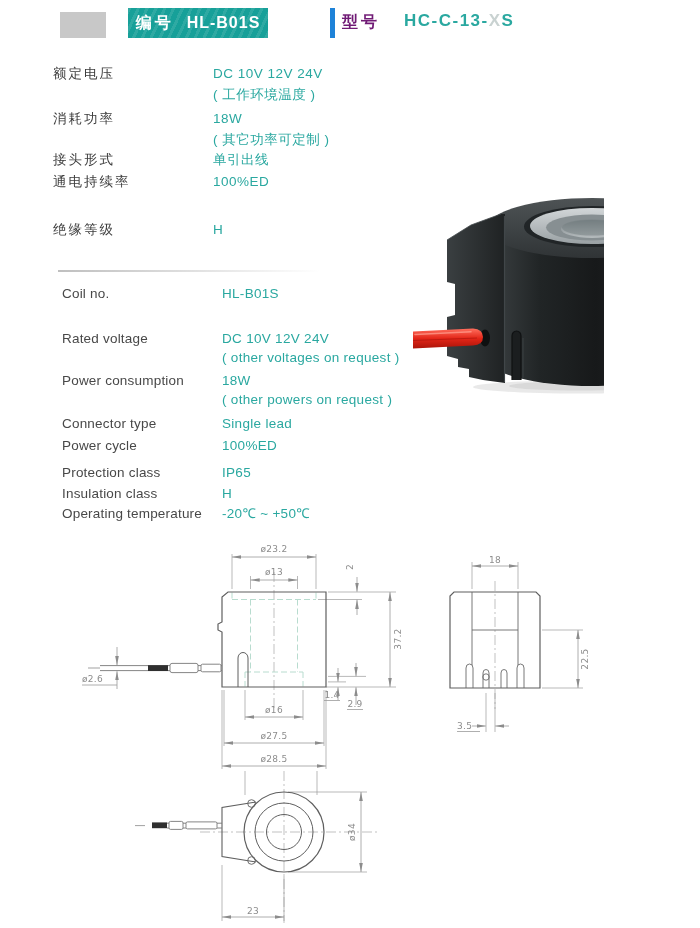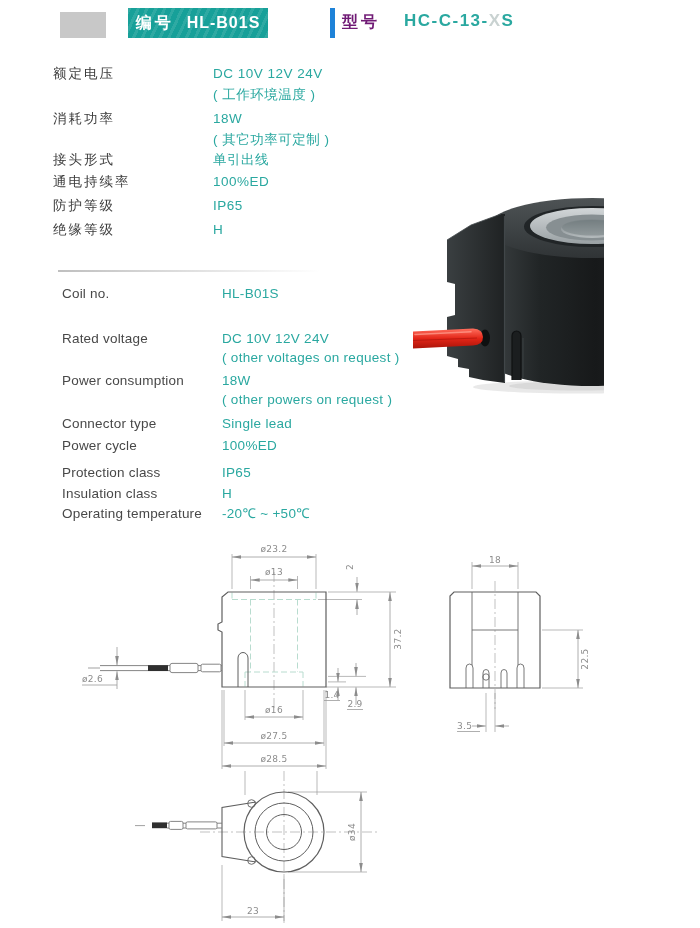--- a/index.html
+++ b/index.html
@@ -52,23 +52,20 @@
   </div>
   <div class="cn-row" style="top:108px">
     <span class="lab">消耗功率</span><span class="vw"><span>18W</span><span class="note">( 其它功率可定制 )</span></span>
   </div>
   <div class="cn-row" style="top:149px">
     <span class="lab">接头形式</span><span class="vw">单引出线</span>
   </div>
   <div class="cn-row" style="top:171px">
     <span class="lab">通电持续率</span><span class="vw">100%ED</span>
   </div>
-  <div class="cn-row" style="top:195px">
-    <span class="lab">防护等级</span><span class="vw">IP65</span>
-  </div>
   <div class="cn-row" style="top:219px">
     <span class="lab">绝缘等级</span><span class="vw">H</span>
   </div>
 
   <div class="divider"></div>
 
   <div class="en-row" style="top:284px">
     <span class="lab">Coil no.</span><span class="vw">HL-B01S</span>
   </div>
   <div class="en-row" style="top:329px">

